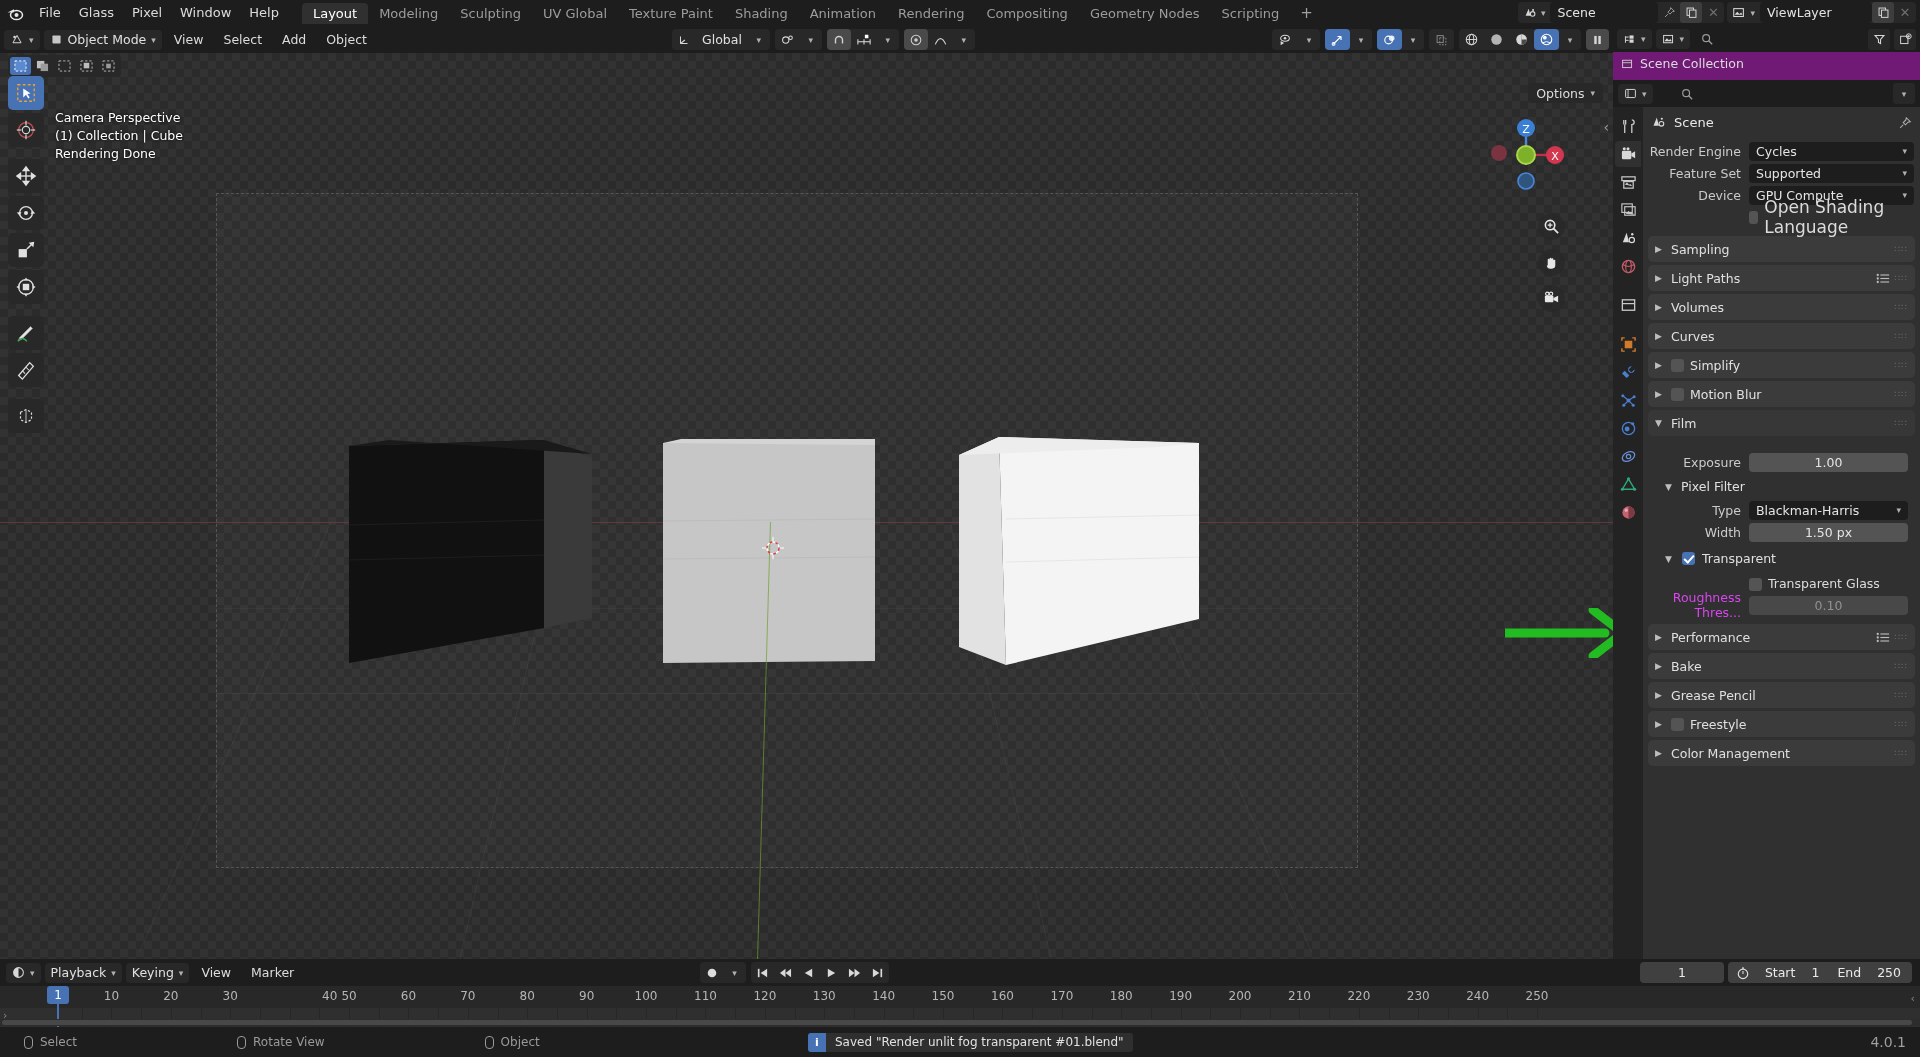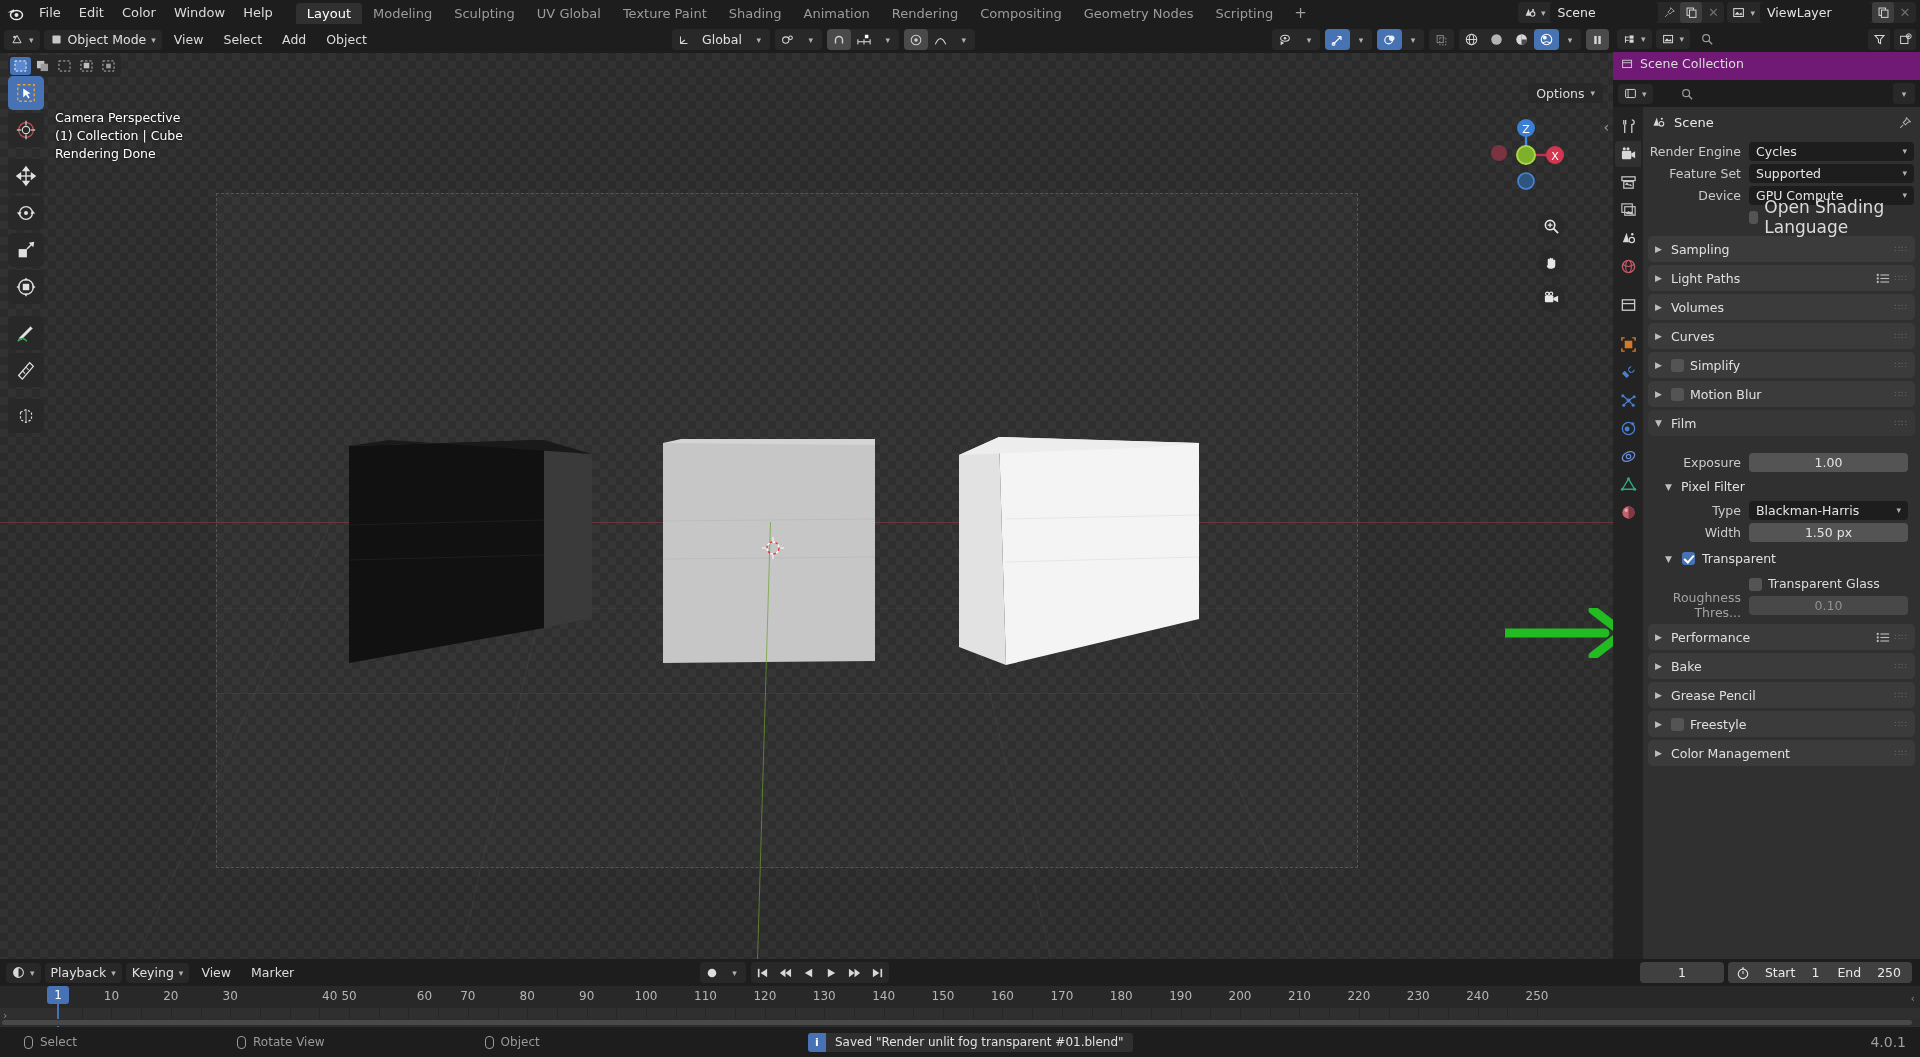--- a/index.html
+++ b/index.html
@@ -250,22 +250,22 @@
 
   <div class="topbar">
     <div class="blender-logo">
       <svg width="18" height="18" viewBox="0 0 18 18">
         <ellipse cx="10.5" cy="11" rx="6" ry="4.6" fill="none" stroke="#e8e8e8" stroke-width="1.5"></ellipse>
         <circle cx="10.5" cy="11" r="2" fill="#e8e8e8"></circle>
         <path d="M1.5 8.5 L8 5.2 L8 8.2 Z" fill="#e8e8e8"></path>
       </svg>
     </div>
     <div class="menu-item">File</div>
-    <div class="menu-item">Edit</div>
-    <div class="menu-item">Color</div>
+    <div class="menu-item">Glass</div>
+    <div class="menu-item">Pixel</div>
     <div class="menu-item">Window</div>
     <div class="menu-item">Help</div>
 
     <div class="wstabs">
       <div class="wstab active">Layout</div>
       <div class="wstab">Modeling</div>
       <div class="wstab">Sculpting</div>
       <div class="wstab">UV Global</div>
       <div class="wstab">Texture Paint</div>
       <div class="wstab">Shading</div>
@@ -1018,21 +1018,21 @@
         <span>Transparent</span>
       </div>
       <div class="prow" style="margin-top:6px;">
         <div style="width:100px;"></div>
         <div style="display:flex;align-items:flex-end;gap:6px;flex:1;">
           <span class="cbox"></span>
           <span style="font-size:12.5px;color:#dcdcdc;">Transparent Glass</span>
         </div>
       </div>
       <div class="prow">
-        <div class="plabel" style="width:100px;color:#a3a3a3;">Roughness Thres...</div>
+        <div class="plabel" style="width:100px;color:#d946ef;">Roughness Thres...</div>
         <div class="pfield num dim" style="margin-right:6px;">0.10</div>
       </div>
 
       <div class="panel" style="margin-top:8px;">
         <span class="tri">▶</span>
         <span>Performance</span>
         <span class="listico">
           <svg width="14" height="11" viewBox="0 0 16 12">
               <circle cx="2" cy="2" r="1.3" fill="#bbb"></circle>
               <line x1="5" y1="2" x2="15" y2="2" stroke="#bbb" stroke-width="1.3"></line>
@@ -1158,21 +1158,21 @@
         </div>
       </div>
     </div>
 
     <div class="tl-ruler" id="tl-ruler">
         <div class="tick" style="left: 111.46px;">10</div>
         <div class="tick" style="left: 170.86px;">20</div>
         <div class="tick" style="left: 230.26px;">30</div>
         <div class="tick" style="left: 289.66px; margin-left: 40px;">40</div>
         <div class="tick" style="left: 349.06px;">50</div>
-        <div class="tick" style="left: 408.46px; margin-left: 16px;">60</div>
+        <div class="tick" style="left: 408.46px;">60</div>
         <div class="tick" style="left: 467.86px;">70</div>
         <div class="tick" style="left: 527.26px;">80</div>
         <div class="tick" style="left: 586.66px;">90</div>
         <div class="tick" style="left: 646.06px;">100</div>
         <div class="tick" style="left: 705.46px;">110</div>
         <div class="tick" style="left: 764.86px;">120</div>
         <div class="tick" style="left: 824.26px;">130</div>
         <div class="tick" style="left: 883.66px;">140</div>
         <div class="tick" style="left: 943.06px;">150</div>
         <div class="tick" style="left: 1002.46px;">160</div>

